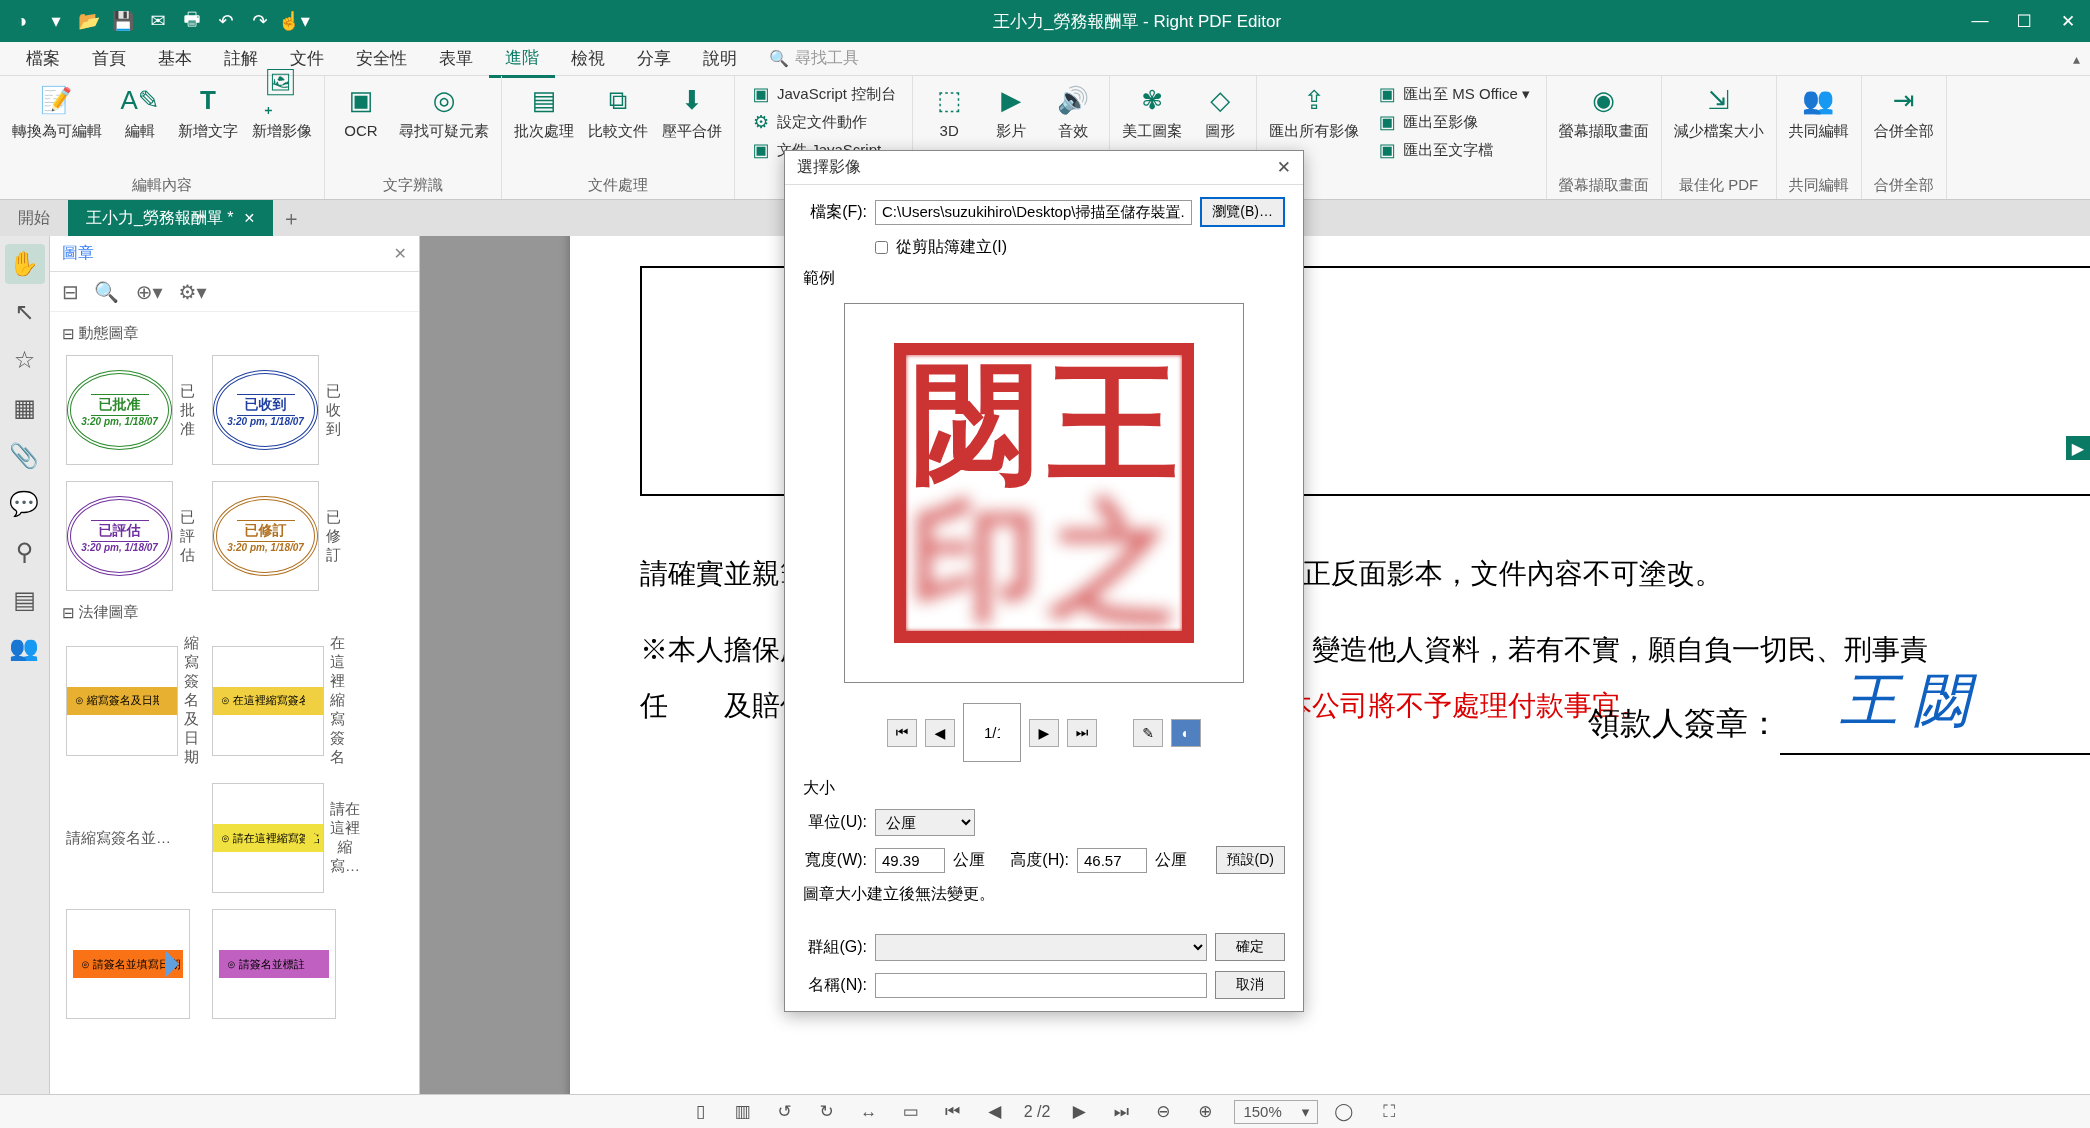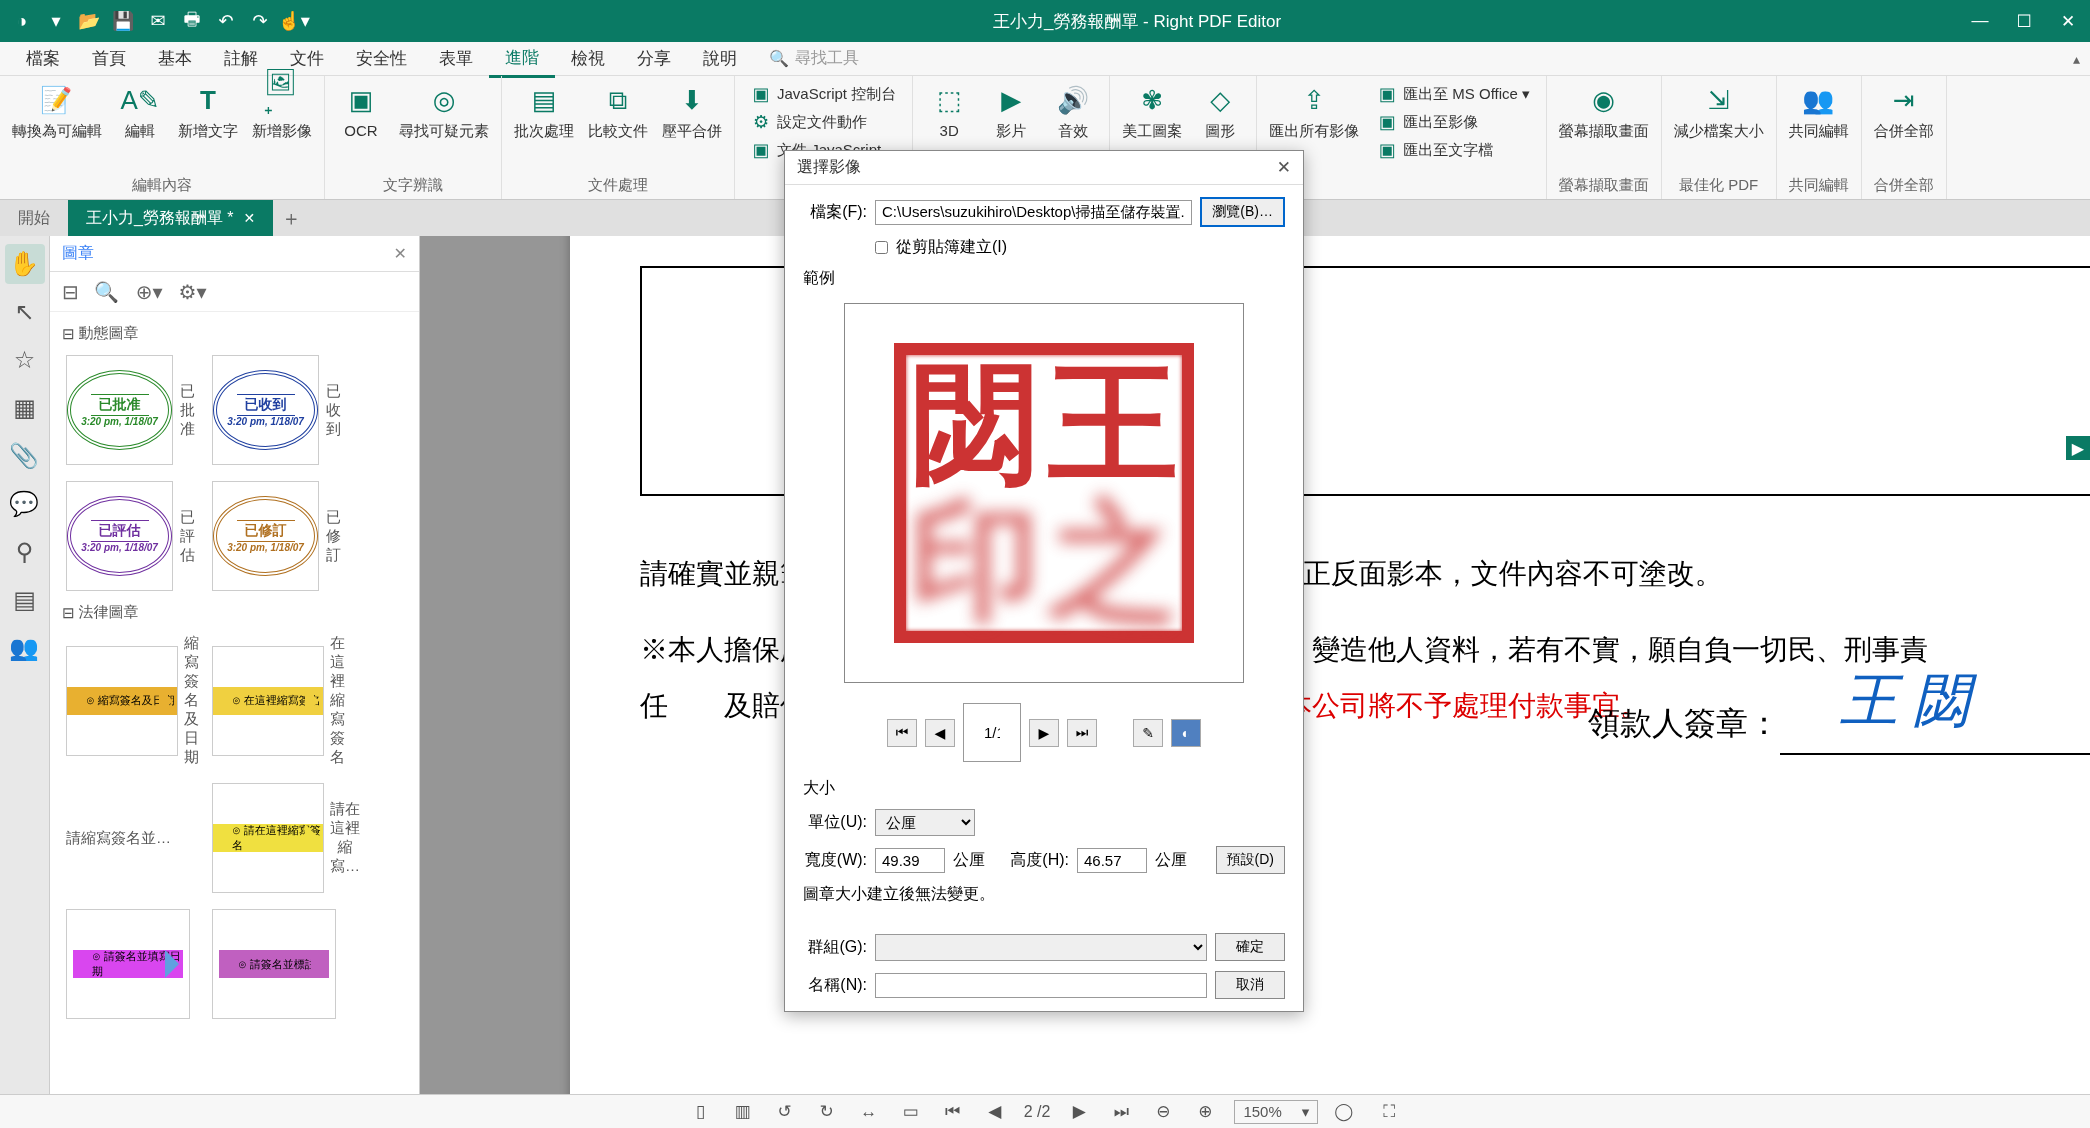--- a/index.html
+++ b/index.html
@@ -48,21 +48,21 @@
     .panel-title { font-size: 16px; color: #3b82f6; }
     .panel-close { margin-left: auto; font-size: 16px; color: #888; }
     .panel-toolbar { height: 40px; display: flex; align-items: center; gap: 16px; padding: 0 12px; border-bottom: 1px solid #eee; font-size: 20px; color: #666; }
     .panel-content { flex: 1; overflow-y: auto; padding: 8px; }
     .stamp-category { font-size: 15px; color: #555; padding: 4px; display: flex; align-items: center; gap: 4px; }
     .stamp-grid { display: flex; flex-wrap: wrap; gap: 16px; padding: 8px; }
     .stamp-item { width: 130px; display: flex; flex-direction: row; align-items: center; gap: 6px; }
     .stamp-shape { width: 130px; height: 110px; border: 1px solid #ccc; display: flex; align-items: center; justify-content: center; }
     .stamp-oval { width: 105px; height: 80px; border-radius: 50%; display: flex; flex-direction: column; align-items: center; justify-content: center; font-size: 14px; font-weight: bold; }
     .stamp-label { font-size: 15px; color: #555; text-align: center; }
-    .stamp-arrow { width: 110px; height: 28px; display: flex; align-items: center; padding-left: 19px; font-size: 11px; position: relative; }
+    .stamp-arrow { width: 110px; height: 28px; display: flex; align-items: center; padding-left: 8px; font-size: 11px; position: relative; }
     
     .doc-view { flex: 1; background: #969696; position: relative; overflow: hidden; }
     .page-preview { position: absolute; left: 150px; top: -20px; width: 1680px; height: 1050px; background: #fff; padding: 50px 70px; box-shadow: 0 2px 10px rgba(0,0,0,0.3); font-size: 28px; line-height: 2; font-family: "DFKai-SB","KaiTi", serif; }
     .red-text { color: #d00; }
     
     
     .dialog { position: absolute; left: 784px; top: 150px; width: 520px; background: #fff; border: 1px solid #888; box-shadow: 0 4px 16px rgba(0,0,0,0.3); font-size: 16px; z-index: 10; }
     .dialog-title { height: 34px; display: flex; align-items: center; padding: 0 12px; border-bottom: 1px solid #ddd; }
     .dialog-title-text { font-size: 16px; color: #333; }
     .dialog-close { margin-left: auto; font-size: 17px; color: #555; }
@@ -383,21 +383,21 @@
             <div class="stamp-label">請縮寫簽名並…</div>
           </div>
           <div class="stamp-item">
             <div class="stamp-shape">
               <div class="stamp-arrow" style="background:#f0e040">⊙ 請在這裡縮寫簽名<span style="position:absolute;right:-10px;top:0;border:14px solid transparent;border-left-color:#f0e040"></span></div>
             </div>
             <div class="stamp-label">請在這裡縮寫…</div>
           </div>
           <div class="stamp-item">
             <div class="stamp-shape">
-              <div class="stamp-arrow" style="background:#d946ef">⊙ 請簽名並填寫日期<span style="position:absolute;right:-10px;top:0;border:14px solid transparent;border-left-color:#60a0e0"></span></div>
+              <div class="stamp-arrow" style="background:#f97316">⊙ 請簽名並填寫日期<span style="position:absolute;right:-10px;top:0;border:14px solid transparent;border-left-color:#60a0e0"></span></div>
             </div>
             <div class="stamp-label"></div>
           </div>
           <div class="stamp-item">
             <div class="stamp-shape">
               <div class="stamp-arrow" style="background:#c060c0">⊙ 請簽名並標註<span style="position:absolute;right:-10px;top:0;border:14px solid transparent;border-left-color:#c060c0"></span></div>
             </div>
             <div class="stamp-label"></div>
           </div>
         </div>

